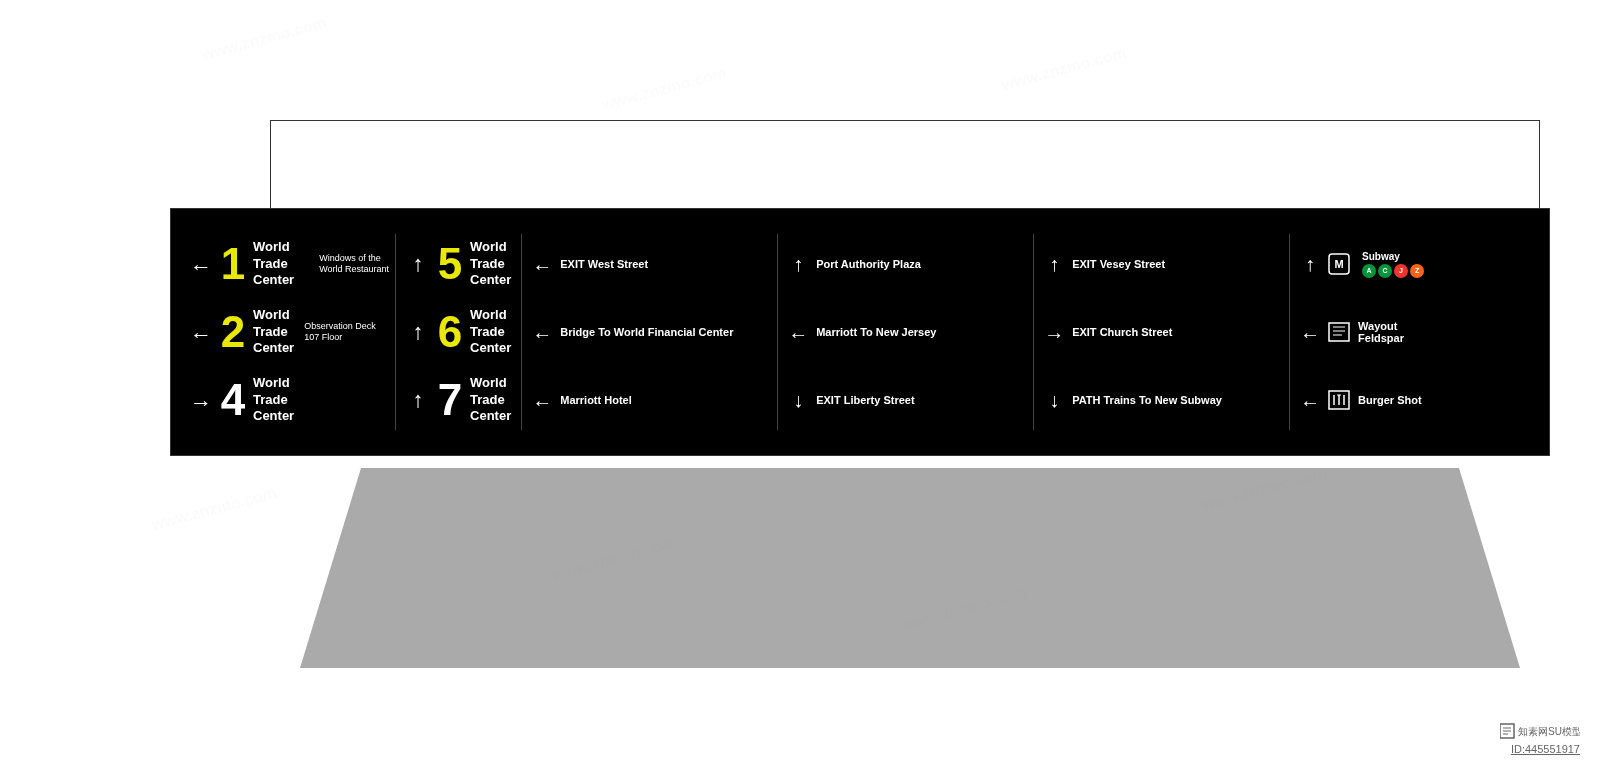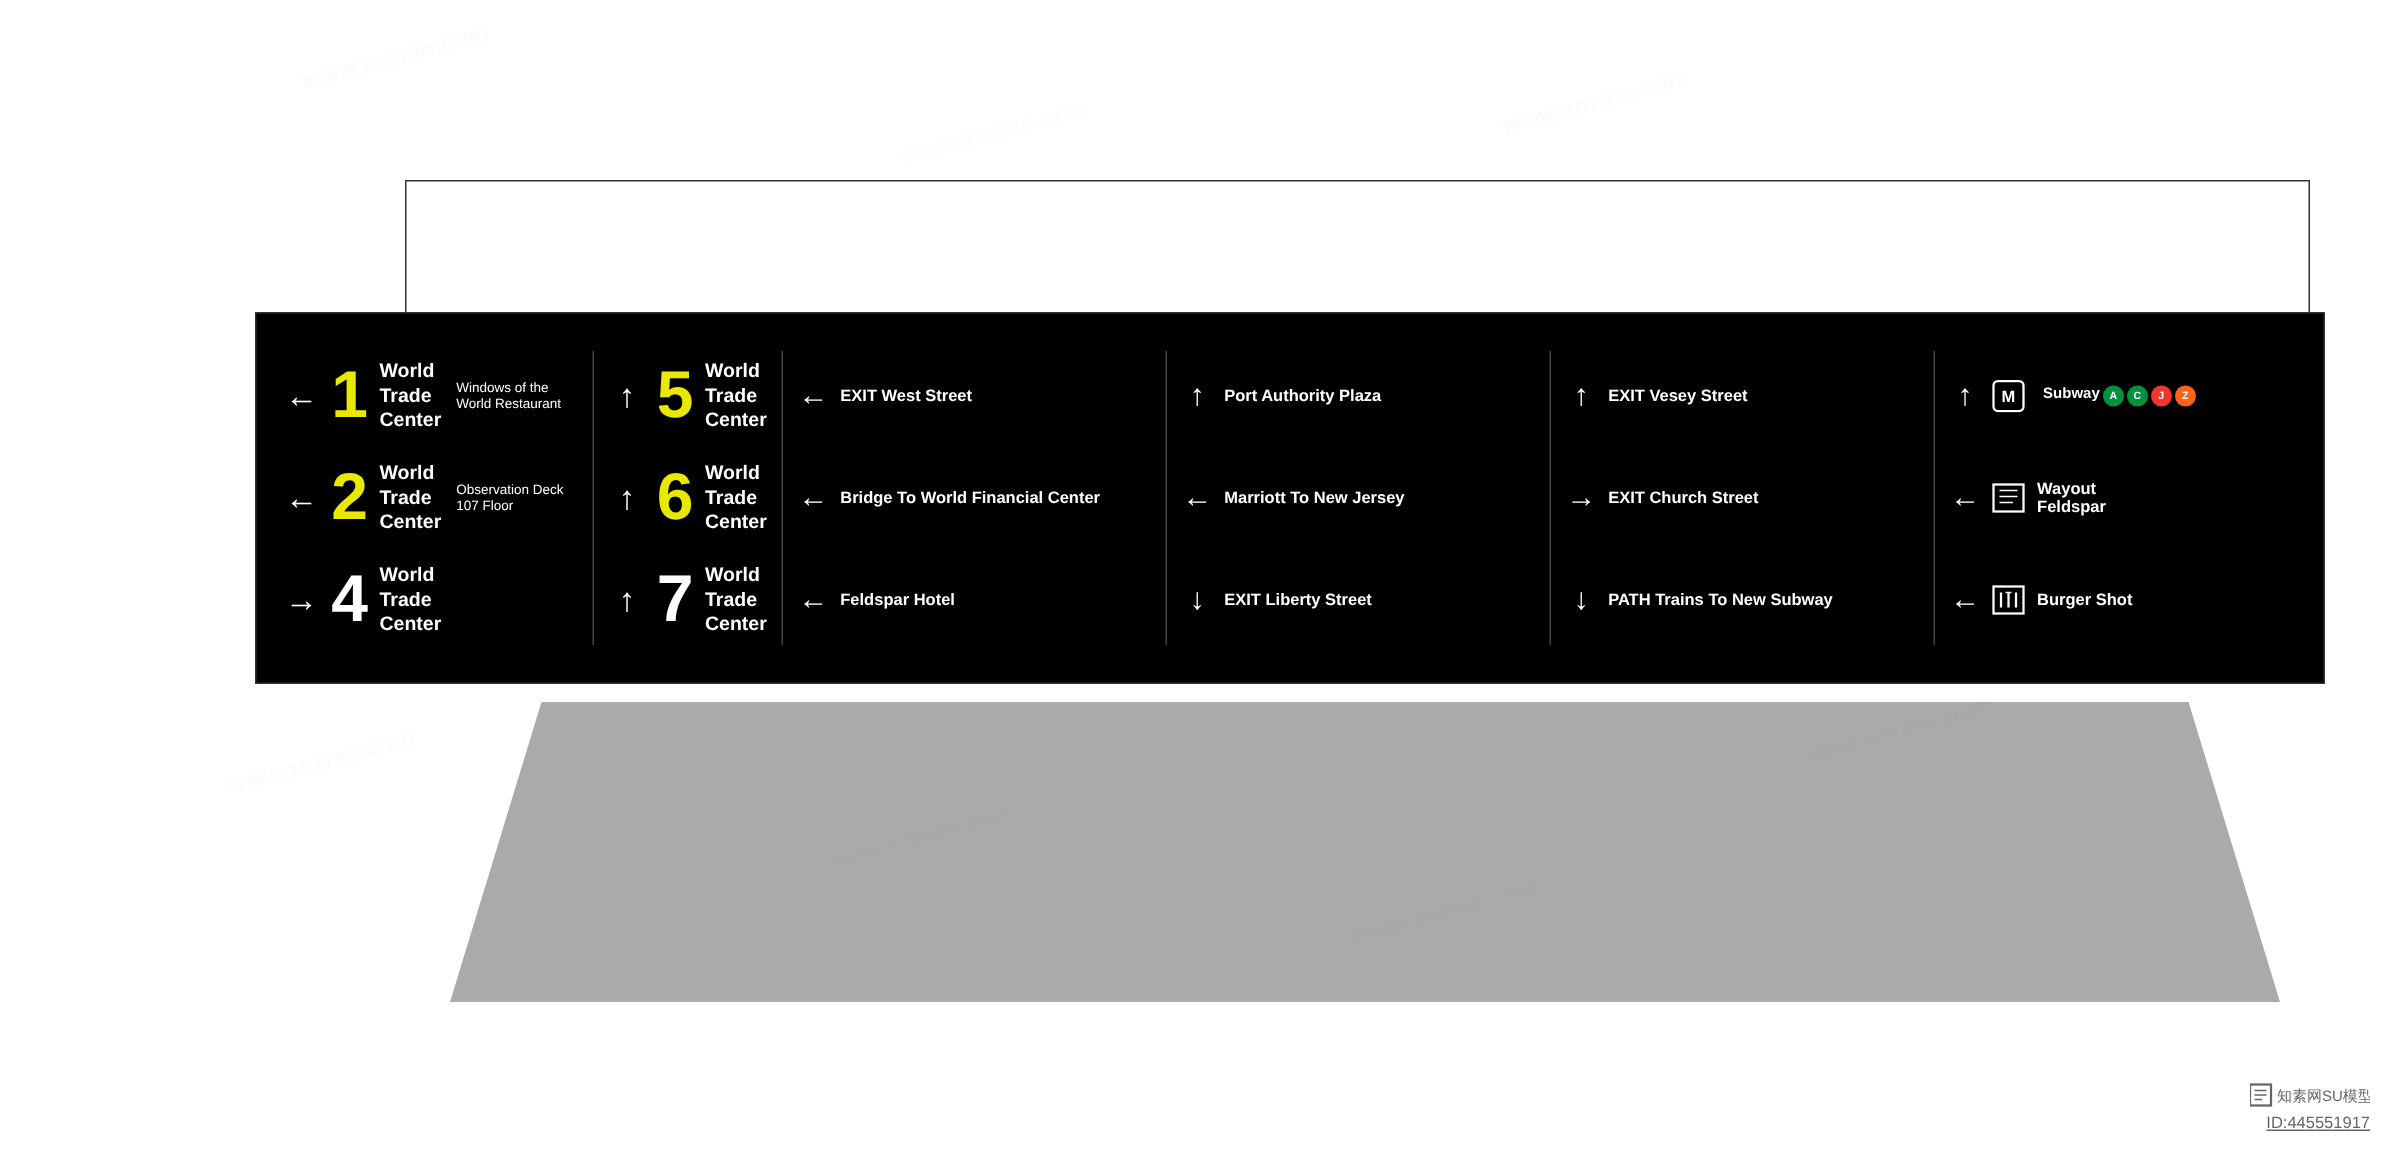--- a/index.html
+++ b/index.html
@@ -188,21 +188,21 @@
       font-weight: bold;
       color: white;
     }
 
     .circle-green { background: #00933c; }
     .circle-red { background: #ee352e; }
     .circle-orange { background: #ff6319; }
 
     .icon-label {
       display: flex;
-      flex-direction: row;
+      flex-direction: column;
       align-items: flex-start;
       gap: 2px;
     }
 
     
     .wm-text {
       position: absolute;
       color: rgba(150,150,150,0.2);
       font-size: 13px;
       font-weight: bold;
@@ -237,21 +237,21 @@
 <div class="sign-panel">
 
   <div class="sign-section" style="min-width:220px; padding-left:14px;">
 
     <div class="sign-row">
       <div class="arrow">←</div>
       <div class="num-label">1</div>
       <div class="text-block">
         <div class="main-text">World<br>Trade<br>Center</div>
       </div>
-      <div class="text-block" style="margin-left:6px; max-width:90px;">
+      <div class="text-block" style="margin-left:21px; max-width:90px;">
         <div class="desc-text">Windows of the<br>World Restaurant</div>
       </div>
     </div>
 
     <div class="sign-row">
       <div class="arrow">←</div>
       <div class="num-label">2</div>
       <div class="text-block">
         <div class="main-text">World<br>Trade<br>Center</div>
       </div>
@@ -306,21 +306,21 @@
     <div class="dir-row">
       <div class="dir-arrow">←</div>
       <div class="dir-text">EXIT West Street</div>
     </div>
     <div class="dir-row">
       <div class="dir-arrow">←</div>
       <div class="dir-text">Bridge To World Financial Center</div>
     </div>
     <div class="dir-row">
       <div class="dir-arrow">←</div>
-      <div class="dir-text">Feldspar Hotel</div>
+      <div class="dir-text">Marriott Hotel</div>
     </div>
   </div>
 
   <div class="v-divider"></div>
 
   <div class="dir-section" style="min-width:170px;">
     <div class="dir-row">
       <div class="dir-arrow">↑</div>
       <div class="dir-text">Port Authority Plaza</div>
     </div>

